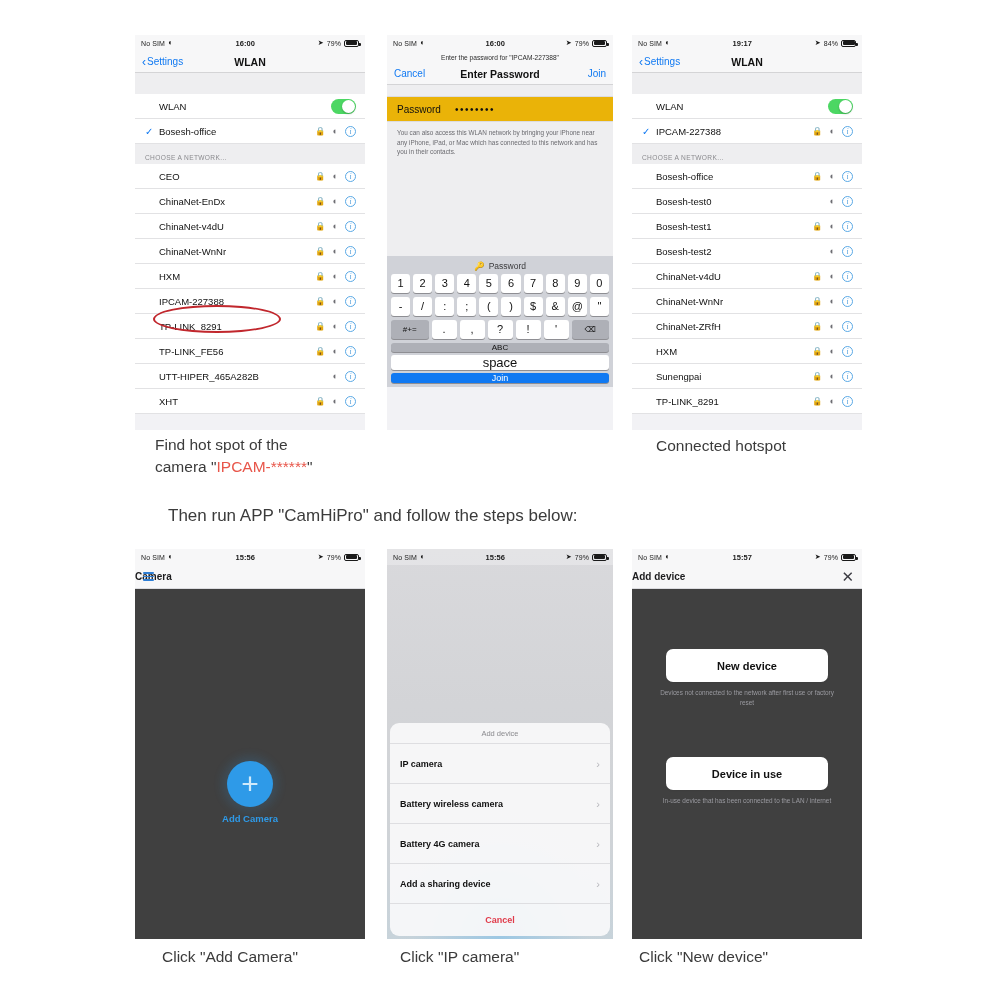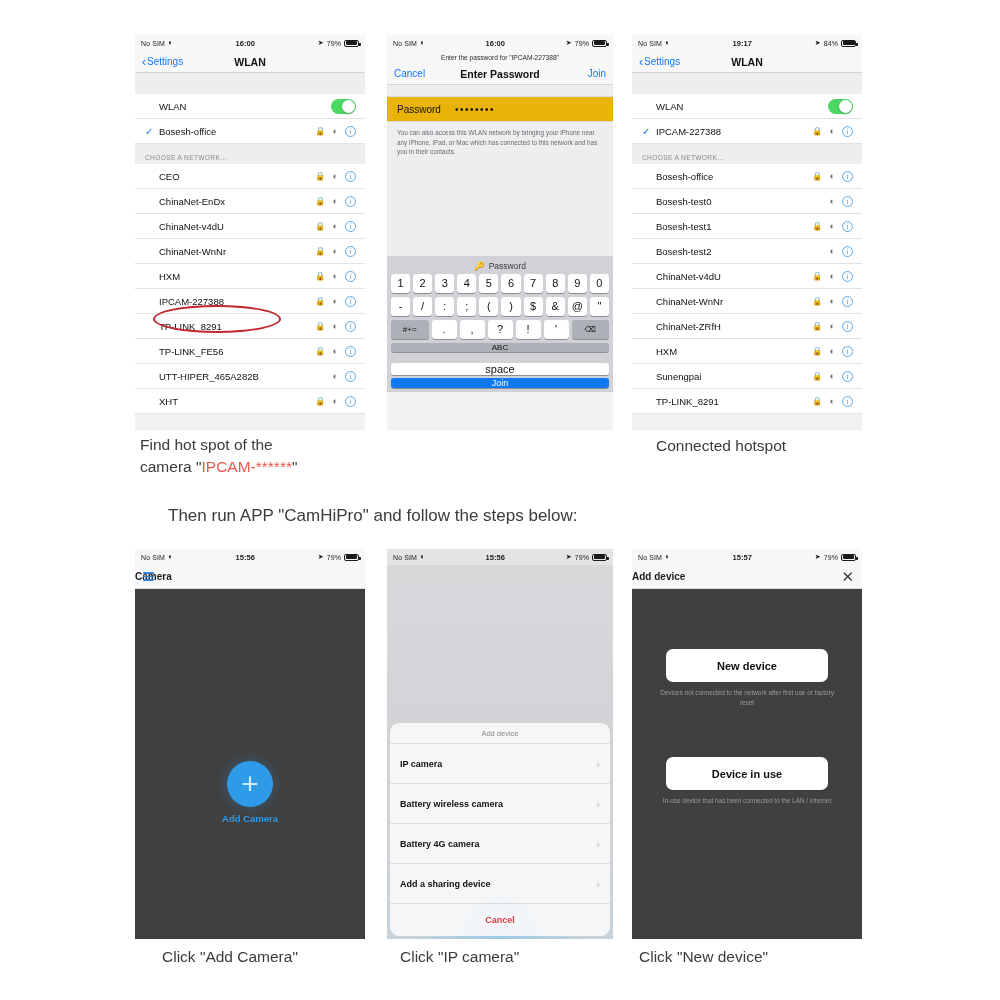--- a/index.html
+++ b/index.html
@@ -124,21 +124,21 @@
   }
   .kb-row { display:flex; gap: 3px; margin-bottom: 4px; padding: 0 2px; }
   .key {
     flex: 1; height: 19px; background:#fff; border-radius: 3px;
     display:flex; align-items:center; justify-content:center;
     font-size: 11px; color:#111;
     box-shadow: 0 1px 0 #8e8e93;
   }
   .key.dark { background:#aeb0b7; box-shadow: 0 1px 0 #8e8e93; font-size: 8px; }
   .key.wide { flex: 1.6; }
-  .key.space { flex: 4.4; font-size: 11px; margin-top: 8px; }
+  .key.space { flex: 4.4; font-size: 13px; }
   .key.join { flex: 2; background:#1079f2; color:#fff; font-size: 9px; }
   .kb-row.r3 .key { flex: 1; }
   .kb-row.r4 { margin-bottom: 0; flex-direction: column; }
 
   
   .app-nav {
     height: 24px; background:#f7f7f8; border-bottom:1px solid #dcdce0;
     display:flex; align-items:center; position:relative; padding: 0 8px;
   }
   .hamburger { display:flex; flex-direction:column; gap:2px; z-index:2; }
@@ -570,21 +570,21 @@
           <span class="name">TP-LINK_8291</span>
           <span class="icons">
             <span class="lock">🔒</span>
             <span class="wifi-s">◐</span>
             <span class="info-i">i</span>
           </span>
         </div>
       </div>
   </div>
 
-  <div class="caption" style="left:140px; top:434px; width:210px;">
+  <div class="caption" style="left:155px; top:434px; width:210px;">
     <div>Find hot spot of the</div>
     <div>
       <span>camera "</span><span class="hl">IPCAM-******</span><span>"</span>
     </div>
   </div>
 
 
   <div class="caption" style="left:637px; top:435px; width:230px;margin-left:19px;">
     <div>Connected hotspot</div>
   </div>

